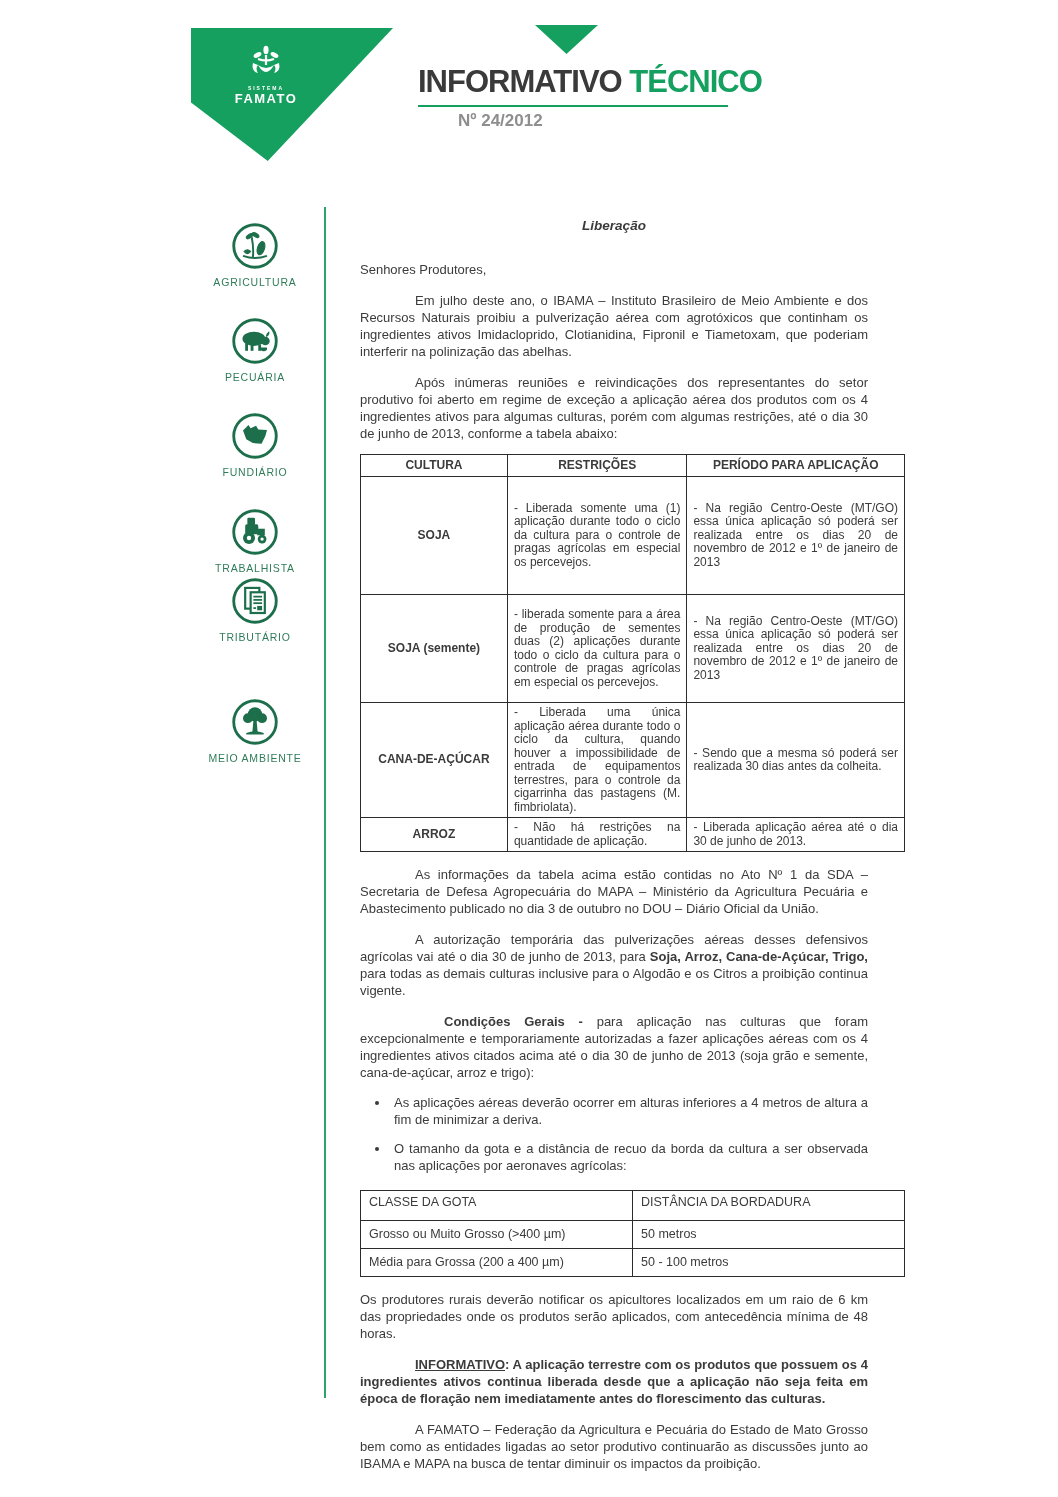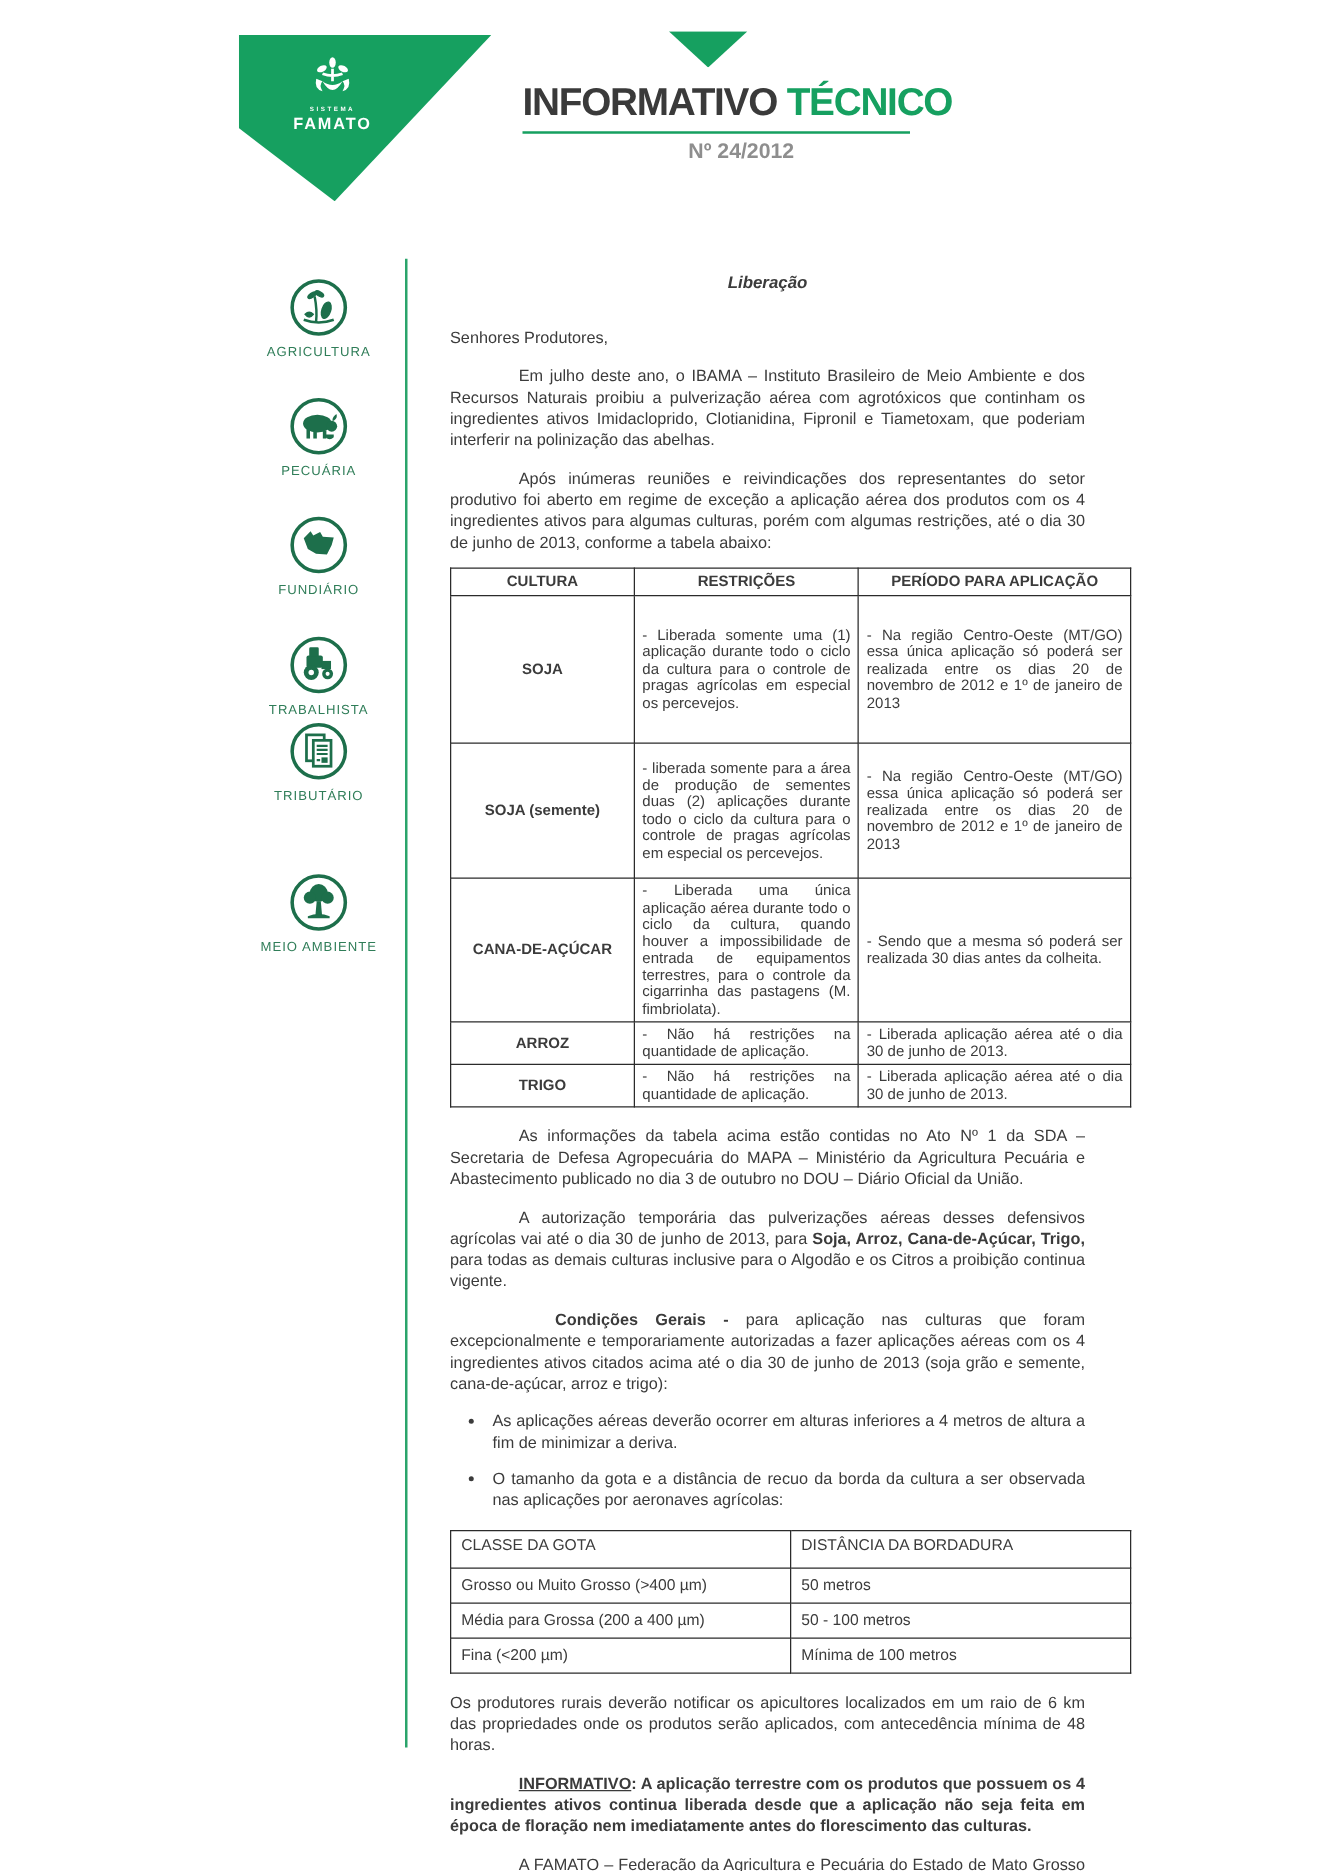--- a/index.html
+++ b/index.html
@@ -13,21 +13,21 @@
   .logo-emblem svg { display:block; margin:0 auto; }
   .logo-system { display:block; font-size:5px; letter-spacing:2px; font-weight:bold; color:#fff; }
   .logo-name { display:block; font-size:13px; letter-spacing:1.5px; font-weight:bold; color:#fff; }
   .mini-triangle { position:absolute; left:535px; top:25px; width:63px; height:29px;
     background:#16a060; clip-path:polygon(0 0, 100% 0, 50% 100%); }
   .title-block { position:absolute; left:418px; top:64px; width:310px; }
   .main-title { font-size:31px; font-weight:bold; letter-spacing:-1px; white-space:nowrap; }
   .main-title .t1 { color:#3a3a3a; }
   .main-title .t2 { color:#16a060; }
   .title-rule { width:310px; height:2px; background:#16a060; margin-top:5px; }
-  .issue-no { margin-top:4px; text-align:center; padding-left:40px; font-size:17px; font-weight:bold; color:#8e8e8e; }
+  .issue-no { margin-top:4px; text-align:left; padding-left:40px; font-size:17px; font-weight:bold; color:#8e8e8e; }
 
   
   .v-rule { position:absolute; left:324px; top:207px; width:2px; height:1191px; background:#2aa46b; }
   .sidebar { position:absolute; left:195px; top:0; width:120px; }
   .sb-item { position:absolute; left:0; width:120px; text-align:center; cursor:pointer; }
   .sb-item:nth-child(1){ top:222px; } .sb-item:nth-child(2){ top:317px; }
   .sb-item:nth-child(3){ top:412px; } .sb-item:nth-child(4){ top:508px; }
   .sb-item:nth-child(5){ top:577px; } .sb-item:nth-child(6){ top:698px; }
   .sb-item svg { display:block; margin:0 auto; }
   .sb-label { display:block; margin-top:6px; font-size:10.5px; letter-spacing:0.8px; color:#2f7d58; }
@@ -221,25 +221,20 @@
         <tr class="r-cana">
           <td class="cult-cell">CANA-DE-AÇÚCAR</td>
           <td class="txt-cell">- Liberada uma única aplicação aérea durante todo o ciclo da cultura, quando houver a impossibilidade de entrada de equipamentos terrestres, para o controle da cigarrinha das pastagens (M. fimbriolata).</td>
           <td class="txt-cell">- Sendo que a mesma só poderá ser realizada 30 dias antes da colheita.</td>
         </tr>
         <tr class="r-arroz">
           <td class="cult-cell">ARROZ</td>
           <td class="txt-cell">- Não há restrições na quantidade de aplicação.</td>
           <td class="txt-cell">- Liberada aplicação aérea até o dia 30 de junho de 2013.</td>
         </tr>
-        <tr class="r-trigo">
-          <td class="cult-cell">TRIGO</td>
-          <td class="txt-cell">- Não há restrições na quantidade de aplicação.</td>
-          <td class="txt-cell">- Liberada aplicação aérea até o dia 30 de junho de 2013.</td>
-        </tr>
       </tbody>
     </table>
 
     <p class="para ind">As informações da tabela acima estão contidas no Ato Nº 1 da SDA – Secretaria de Defesa Agropecuária do MAPA – Ministério da Agricultura Pecuária e Abastecimento publicado no dia 3 de outubro no DOU – Diário Oficial da União.</p>
 
     <p class="para ind"><span>A autorização temporária das pulverizações aéreas desses defensivos agrícolas vai até o dia 30 de junho de 2013, para </span><span class="b">Soja, Arroz, Cana-de-Açúcar, Trigo,</span><span> para todas as demais culturas inclusive para o Algodão e os Citros a proibição continua vigente.</span></p>
 
     <p class="para ind2"><span class="b">Condições Gerais -</span><span> para aplicação nas culturas que foram excepcionalmente e temporariamente autorizadas a fazer aplicações aéreas com os 4 ingredientes ativos citados acima até o dia 30 de junho de 2013 (soja grão e semente, cana-de-açúcar, arroz e trigo):</span></p>
 
     <ul class="cond-list">
@@ -258,24 +253,20 @@
           <td>DISTÂNCIA DA BORDADURA</td>
         </tr>
         <tr>
           <td>Grosso ou Muito Grosso (&gt;400 µm)</td>
           <td>50 metros</td>
         </tr>
         <tr>
           <td>Média para Grossa (200 a 400 µm)</td>
           <td>50 - 100 metros</td>
         </tr>
-        <tr>
-          <td>Fina (&lt;200 µm)</td>
-          <td>Mínima de 100 metros</td>
-        </tr>
       </tbody>
     </table>
 
     <p class="para no-ind">Os produtores rurais deverão notificar os apicultores localizados em um raio de 6 km das propriedades onde os produtos serão aplicados, com antecedência mínima de 48 horas.</p>
 
     <p class="para ind b"><span class="u">INFORMATIVO</span><span>: A aplicação terrestre com os produtos que possuem os 4 ingredientes ativos continua liberada desde que a aplicação não seja feita em época de floração nem imediatamente antes do florescimento das culturas.</span></p>
 
     <p class="para ind">A FAMATO – Federação da Agricultura e Pecuária do Estado de Mato Grosso bem como as entidades ligadas ao setor produtivo continuarão as discussões junto ao IBAMA e MAPA na busca de tentar diminuir os impactos da proibição.</p>
 
   </div>

